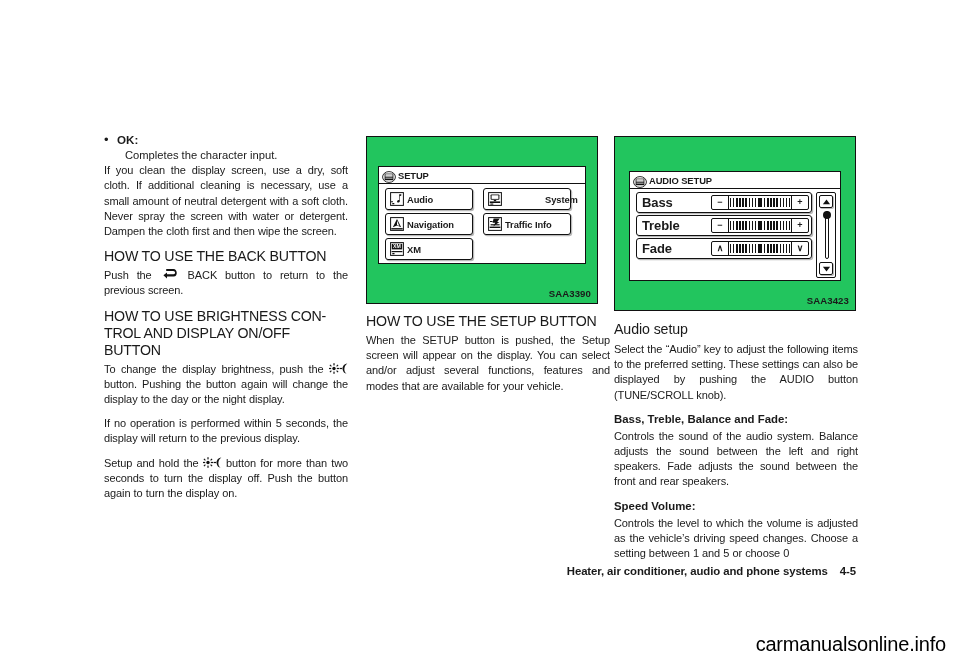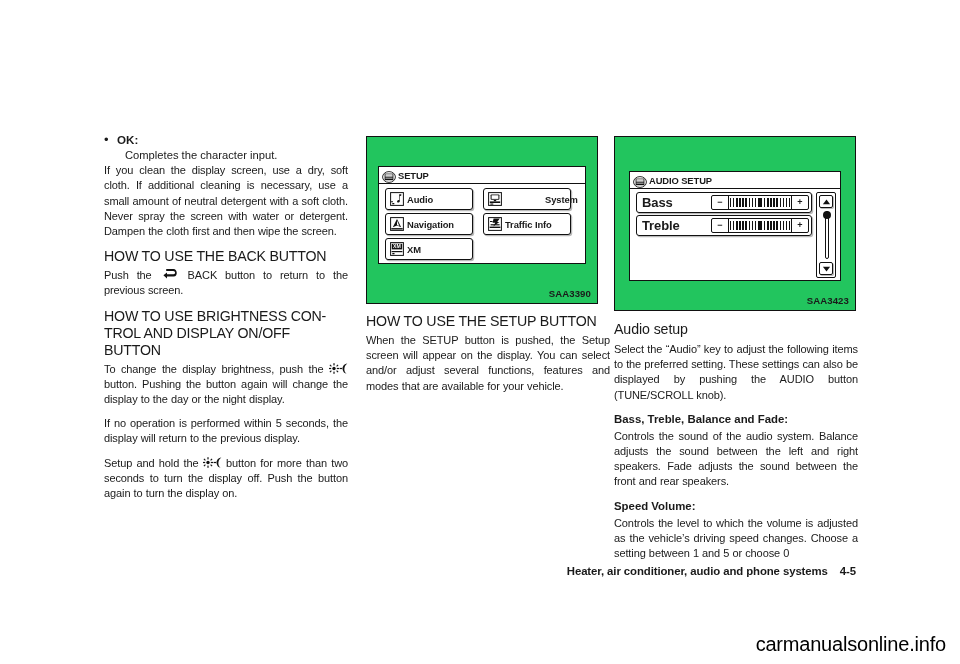--- a/index.html
+++ b/index.html
@@ -548,20 +548,30 @@
             <span class="slider-wrap">
               <span class="sld-btn">−</span>
               <span class="sld-track">
                   <span class="sld-thumb"></span>
                 </span>
               <span class="sld-btn right">+</span>
             </span>
           </div>
 
 
+          <div class="audio-row">
+            <span class="rlabel">Fade</span>
+            <span class="slider-wrap">
+              <span class="sld-btn">∧</span>
+              <span class="sld-track">
+                  <span class="sld-thumb"></span>
+                </span>
+              <span class="sld-btn right">∨</span>
+            </span>
+          </div>
 
         </div>
 
         <div class="vscroll">
           <span class="vs-btn up">
             <svg viewBox="0 0 10 7" width="9" height="6" aria-hidden="true">
                 <path d="M5 0.6 L9.2 6.2 L0.8 6.2 Z" fill="#111"></path>
               </svg>
           </span>
           <span class="vs-rail"></span>

